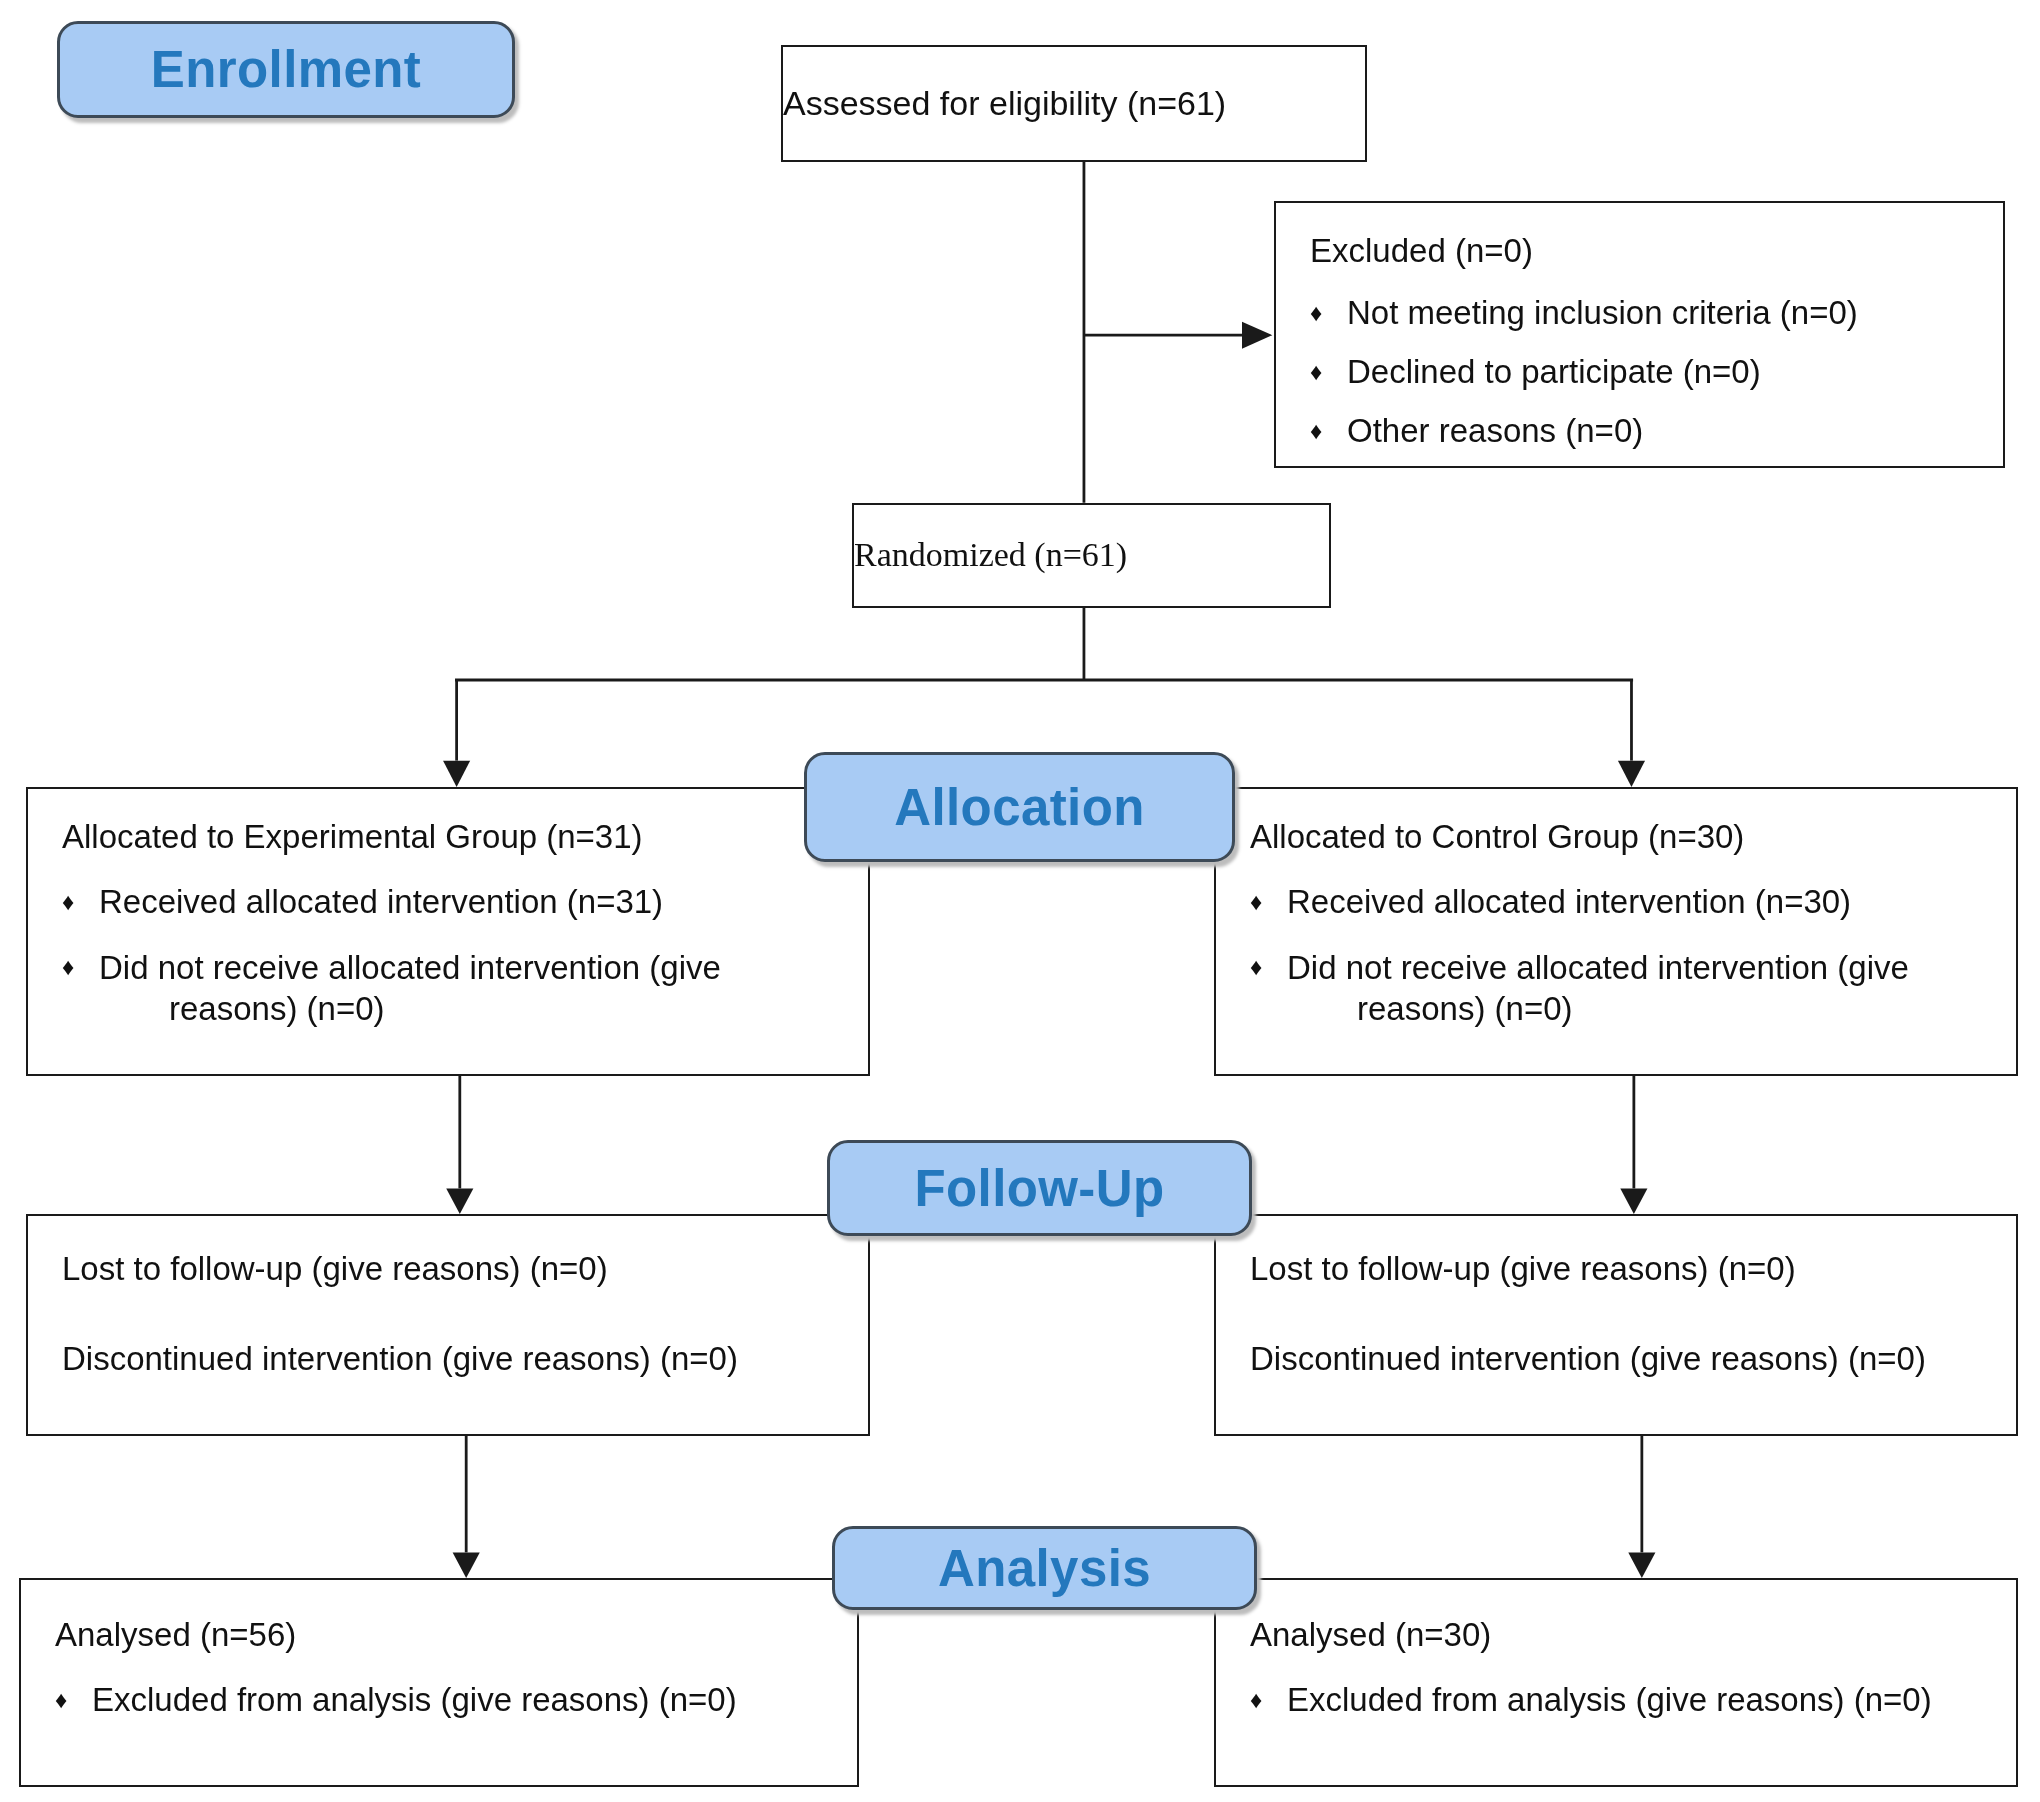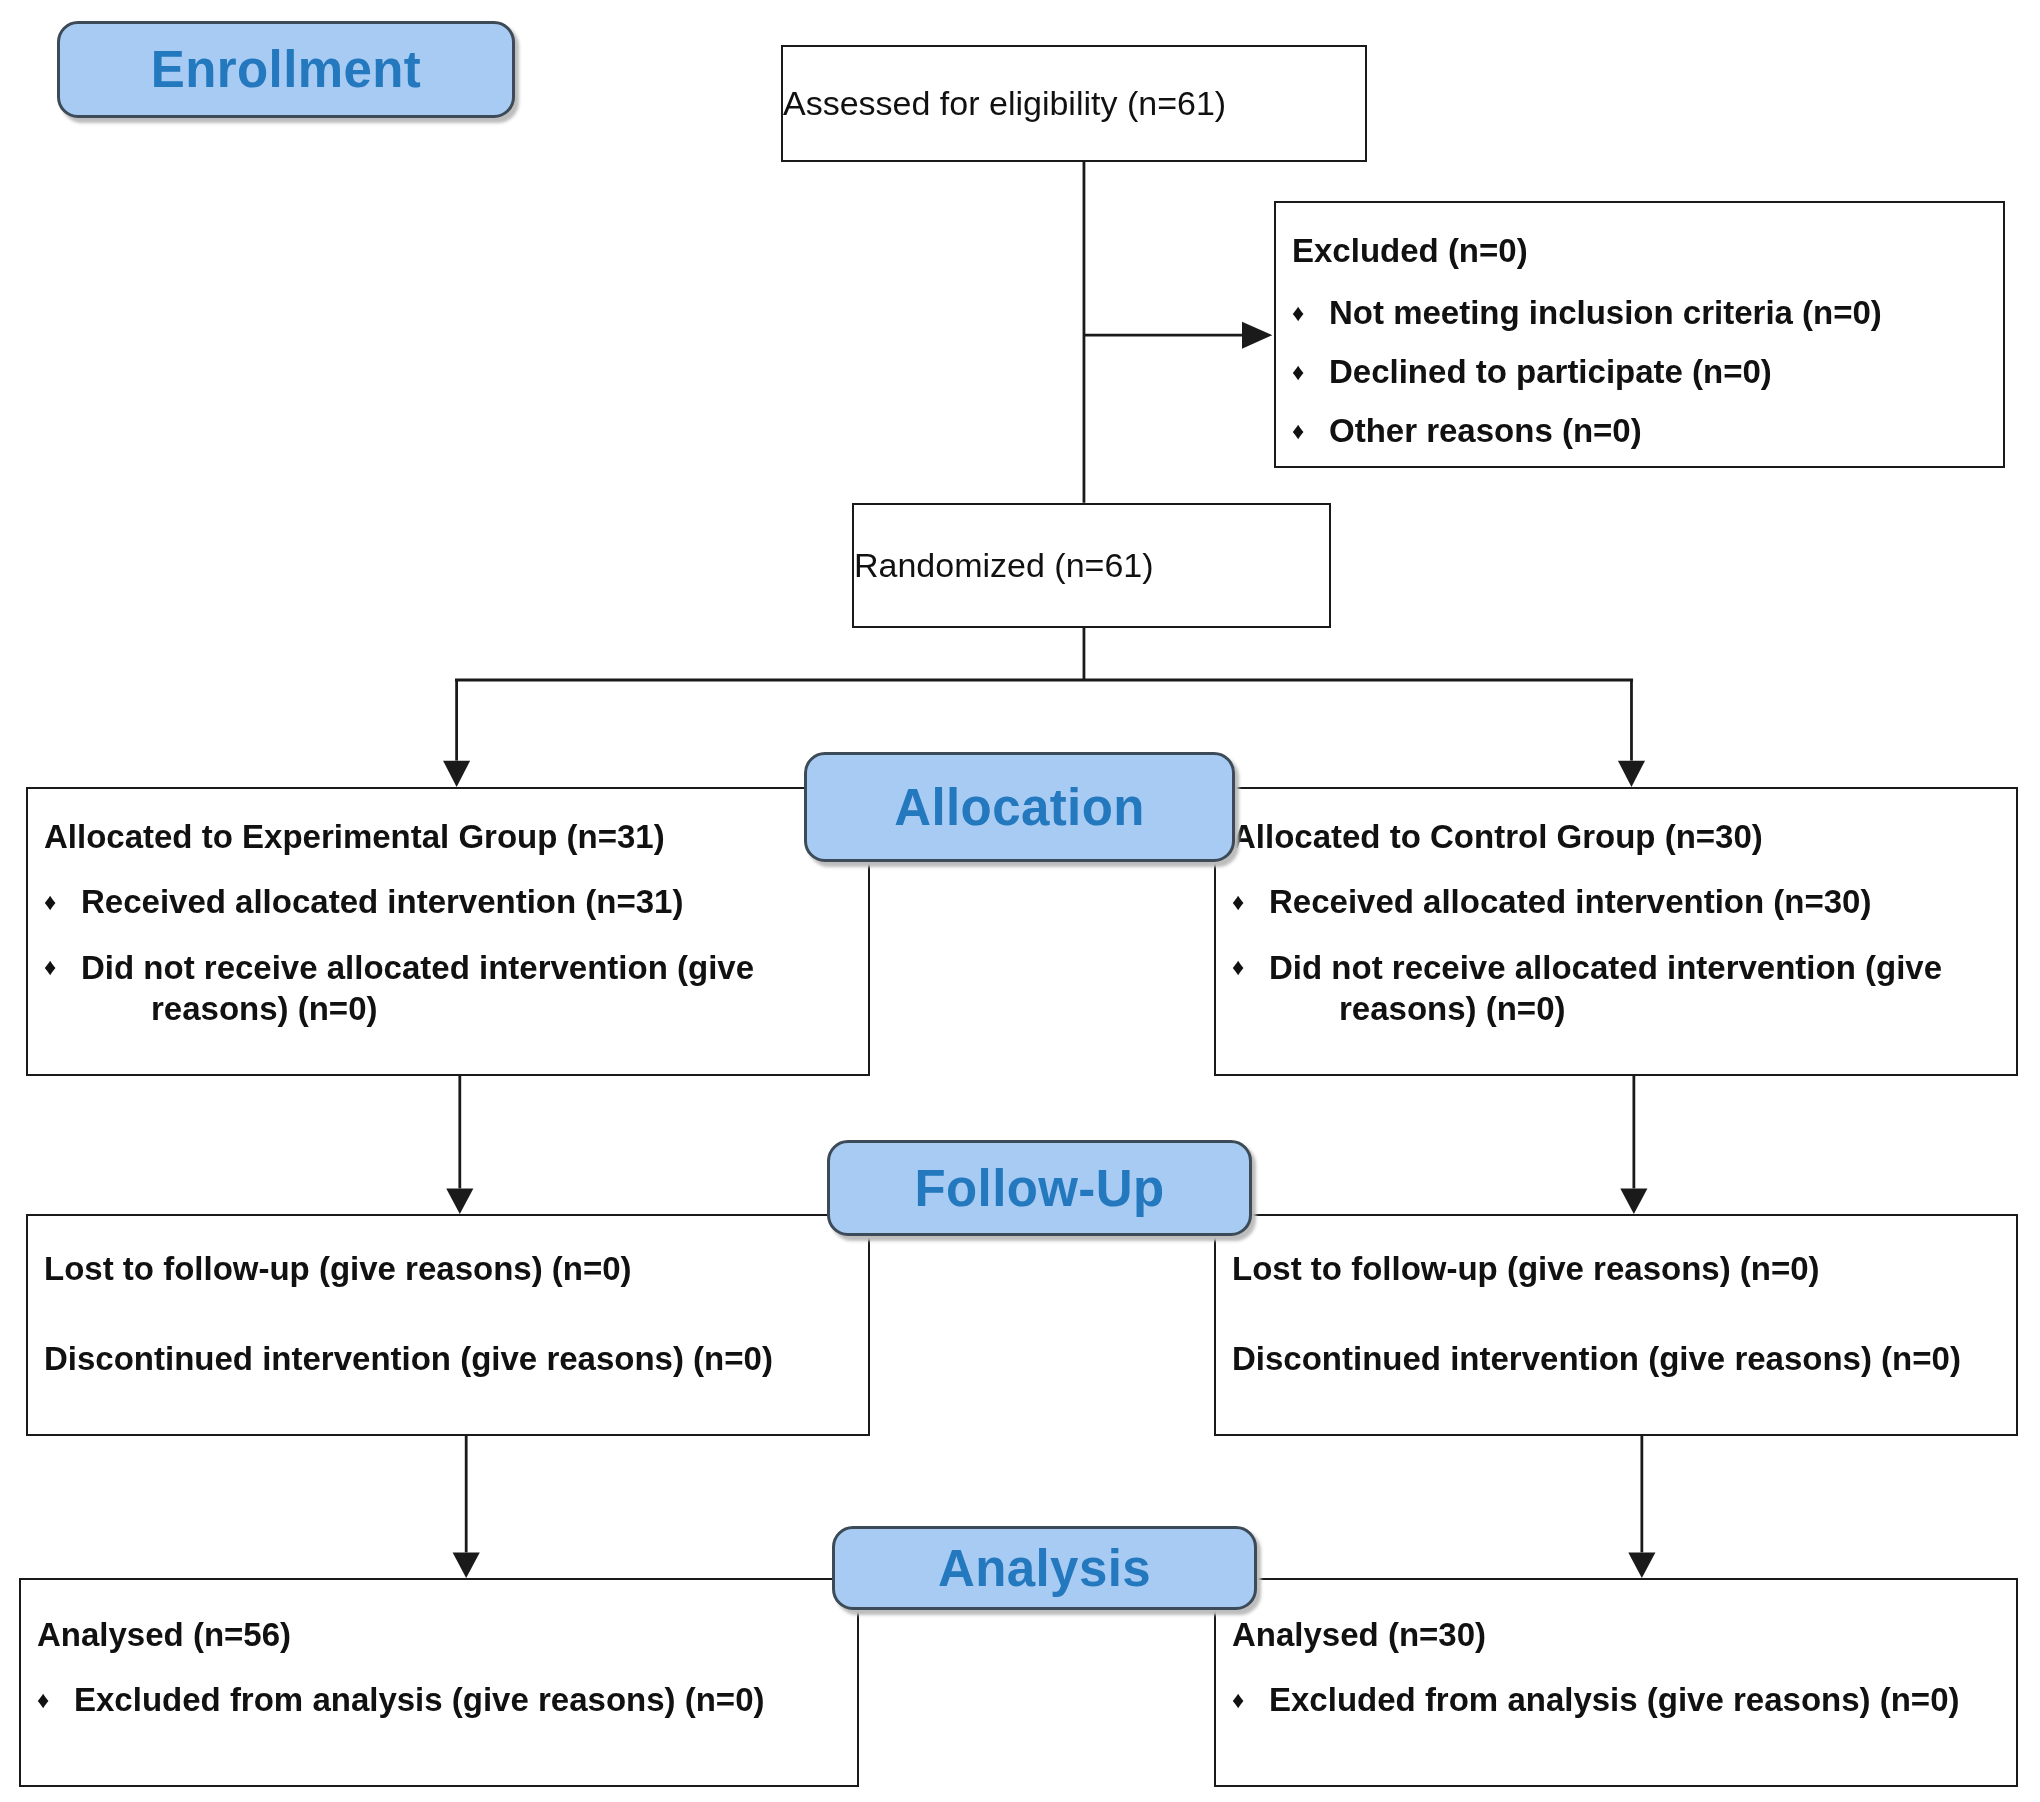--- a/index.html
+++ b/index.html
@@ -24,21 +24,21 @@
   svg.wires polygon{fill:var(--line);stroke:none;}
 
   .box{
     position:absolute;z-index:2;
     background:#fff;
     border:2.4px solid var(--box-border);
     box-sizing:border-box;
     font-size:33px;line-height:1.25;
   }
   .box.center{display:flex;align-items:center;justify-content:flex-start;font-size:34px;}
-  .box .pad{padding:27px 16px;font-weight:bold;}
+  .box .pad{padding:27px 34px;}
   .title{margin:0 0 21px 0;}
   .bullet-row{display:flex;align-items:flex-start;margin:0 0 17.6px 0;}
   .bullet-row:last-child{margin-bottom:0;}
   .bullet{flex:0 0 37px;font-size:24px;padding-top:5.6px;}
   .bullet-text{flex:1;}
   .bullet-text.hang{padding-left:70px;text-indent:-70px;}
   .gap-lg .bullet-row{margin-bottom:24px;}
   .plainline{margin:0 0 49px 0;}
   .plainline:last-child{margin-bottom:12px;}
 
@@ -107,21 +107,21 @@
         <span class="bullet">♦</span>
         <span class="bullet-text">Declined to participate (n=0)</span>
       </div>
       <div class="bullet-row">
         <span class="bullet">♦</span>
         <span class="bullet-text">Other reasons (n=0)</span>
       </div>
     </div>
   </div>
 
-  <div class="box center" style="left:852px;top:503px;width:479px;height:125px;">
+  <div class="box center" style="left:852px;top:503px;width:479px;height:105px;font-family:Liberation Serif, serif;">
     <span>Randomized (n=61)</span>
   </div>
 
   <div class="box" style="left:26px;top:787px;width:844px;height:289px;">
     <div class="pad gap-lg">
       <div class="title" style="margin-bottom:24px;">Allocated to Experimental Group (n=31)</div>
       <div class="bullet-row">
         <span class="bullet">♦</span>
         <span class="bullet-text">Received allocated intervention (n=31)</span>
       </div>

